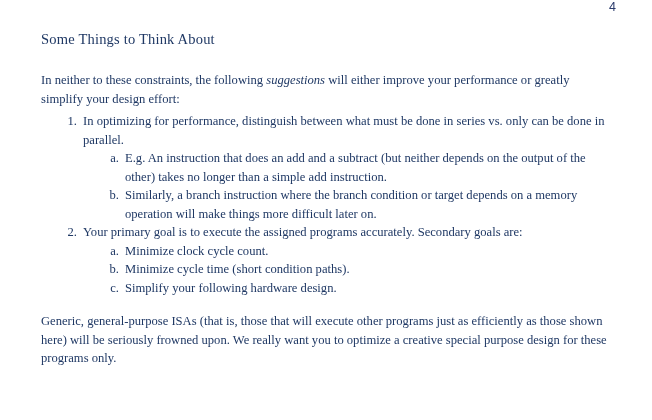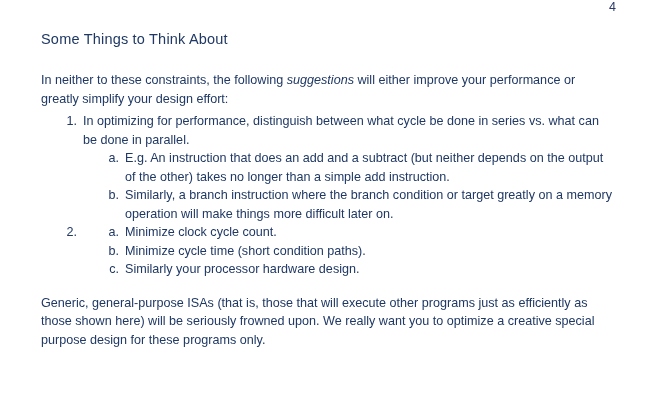--- a/index.html
+++ b/index.html
@@ -26,20 +26,21 @@
     right: 36px;
     font-size: 12.5px;
     color: #2a3b6b;
     line-height: 14px;
   }
   .content {
     position: absolute;
     left: 41px;
     top: 30px;
     width: 574px;
+    font-family: Liberation Serif, serif;
   }
   .heading {
     font-size: 14.5px;
     color: #1f3864;
     font-weight: normal;
     letter-spacing: 0.2px;
     margin: 0 0 23px 0;
     line-height: 18px;
   }
   .para {
@@ -110,47 +111,48 @@
   <div class="content">
 
     <div class="heading">Some Things to Think About</div>
 
     <p class="para"><span>In neither to these constraints, the following </span><em>suggestions</em><span> will either improve your performance or greatly simplify your design effort:</span></p>
 
     <ol class="level1">
 
       <li>
         <span class="marker">1.</span>
-        <span class="item-text">In optimizing for performance, distinguish between what cycle be done in series vs. what can be done in parallel.</span>
+        <span class="item-text">In optimizing for performance, distinguish between what must be done in series vs. only can be done in parallel.</span>
         <ol class="level2">
           <li>
             <span class="marker">a.</span>
             <span class="item-text">E.g. An instruction that does an add and a subtract (but neither depends on the output of the other) takes no longer than a simple add instruction.</span>
           </li>
           <li>
             <span class="marker">b.</span>
-            <span class="item-text">Similarly, a branch instruction where the branch condition or target greatly on a memory operation will make things more difficult later on.</span>
+            <span class="item-text">Similarly, a branch instruction where the branch condition or target depends on a memory operation will make things more difficult later on.</span>
           </li>
         </ol>
       </li>
 
       <li>
         <span class="marker">2.</span>
+        <span class="item-text">Your primary goal is to execute the assigned programs accurately. Secondary goals are:</span>
         <ol class="level2">
           <li>
             <span class="marker">a.</span>
             <span class="item-text">Minimize clock cycle count.</span>
           </li>
           <li>
             <span class="marker">b.</span>
             <span class="item-text">Minimize cycle time (short condition paths).</span>
           </li>
           <li>
             <span class="marker">c.</span>
-            <span class="item-text">Similarly your processor hardware design.</span>
+            <span class="item-text">Simplify your following hardware design.</span>
           </li>
         </ol>
       </li>
 
     </ol>
 
     <p class="para closing">Generic, general-purpose ISAs (that is, those that will execute other programs just as efficiently as those shown here) will be seriously frowned upon. We really want you to optimize a creative special purpose design for these programs only.</p>
 
   </div>
 </div>

